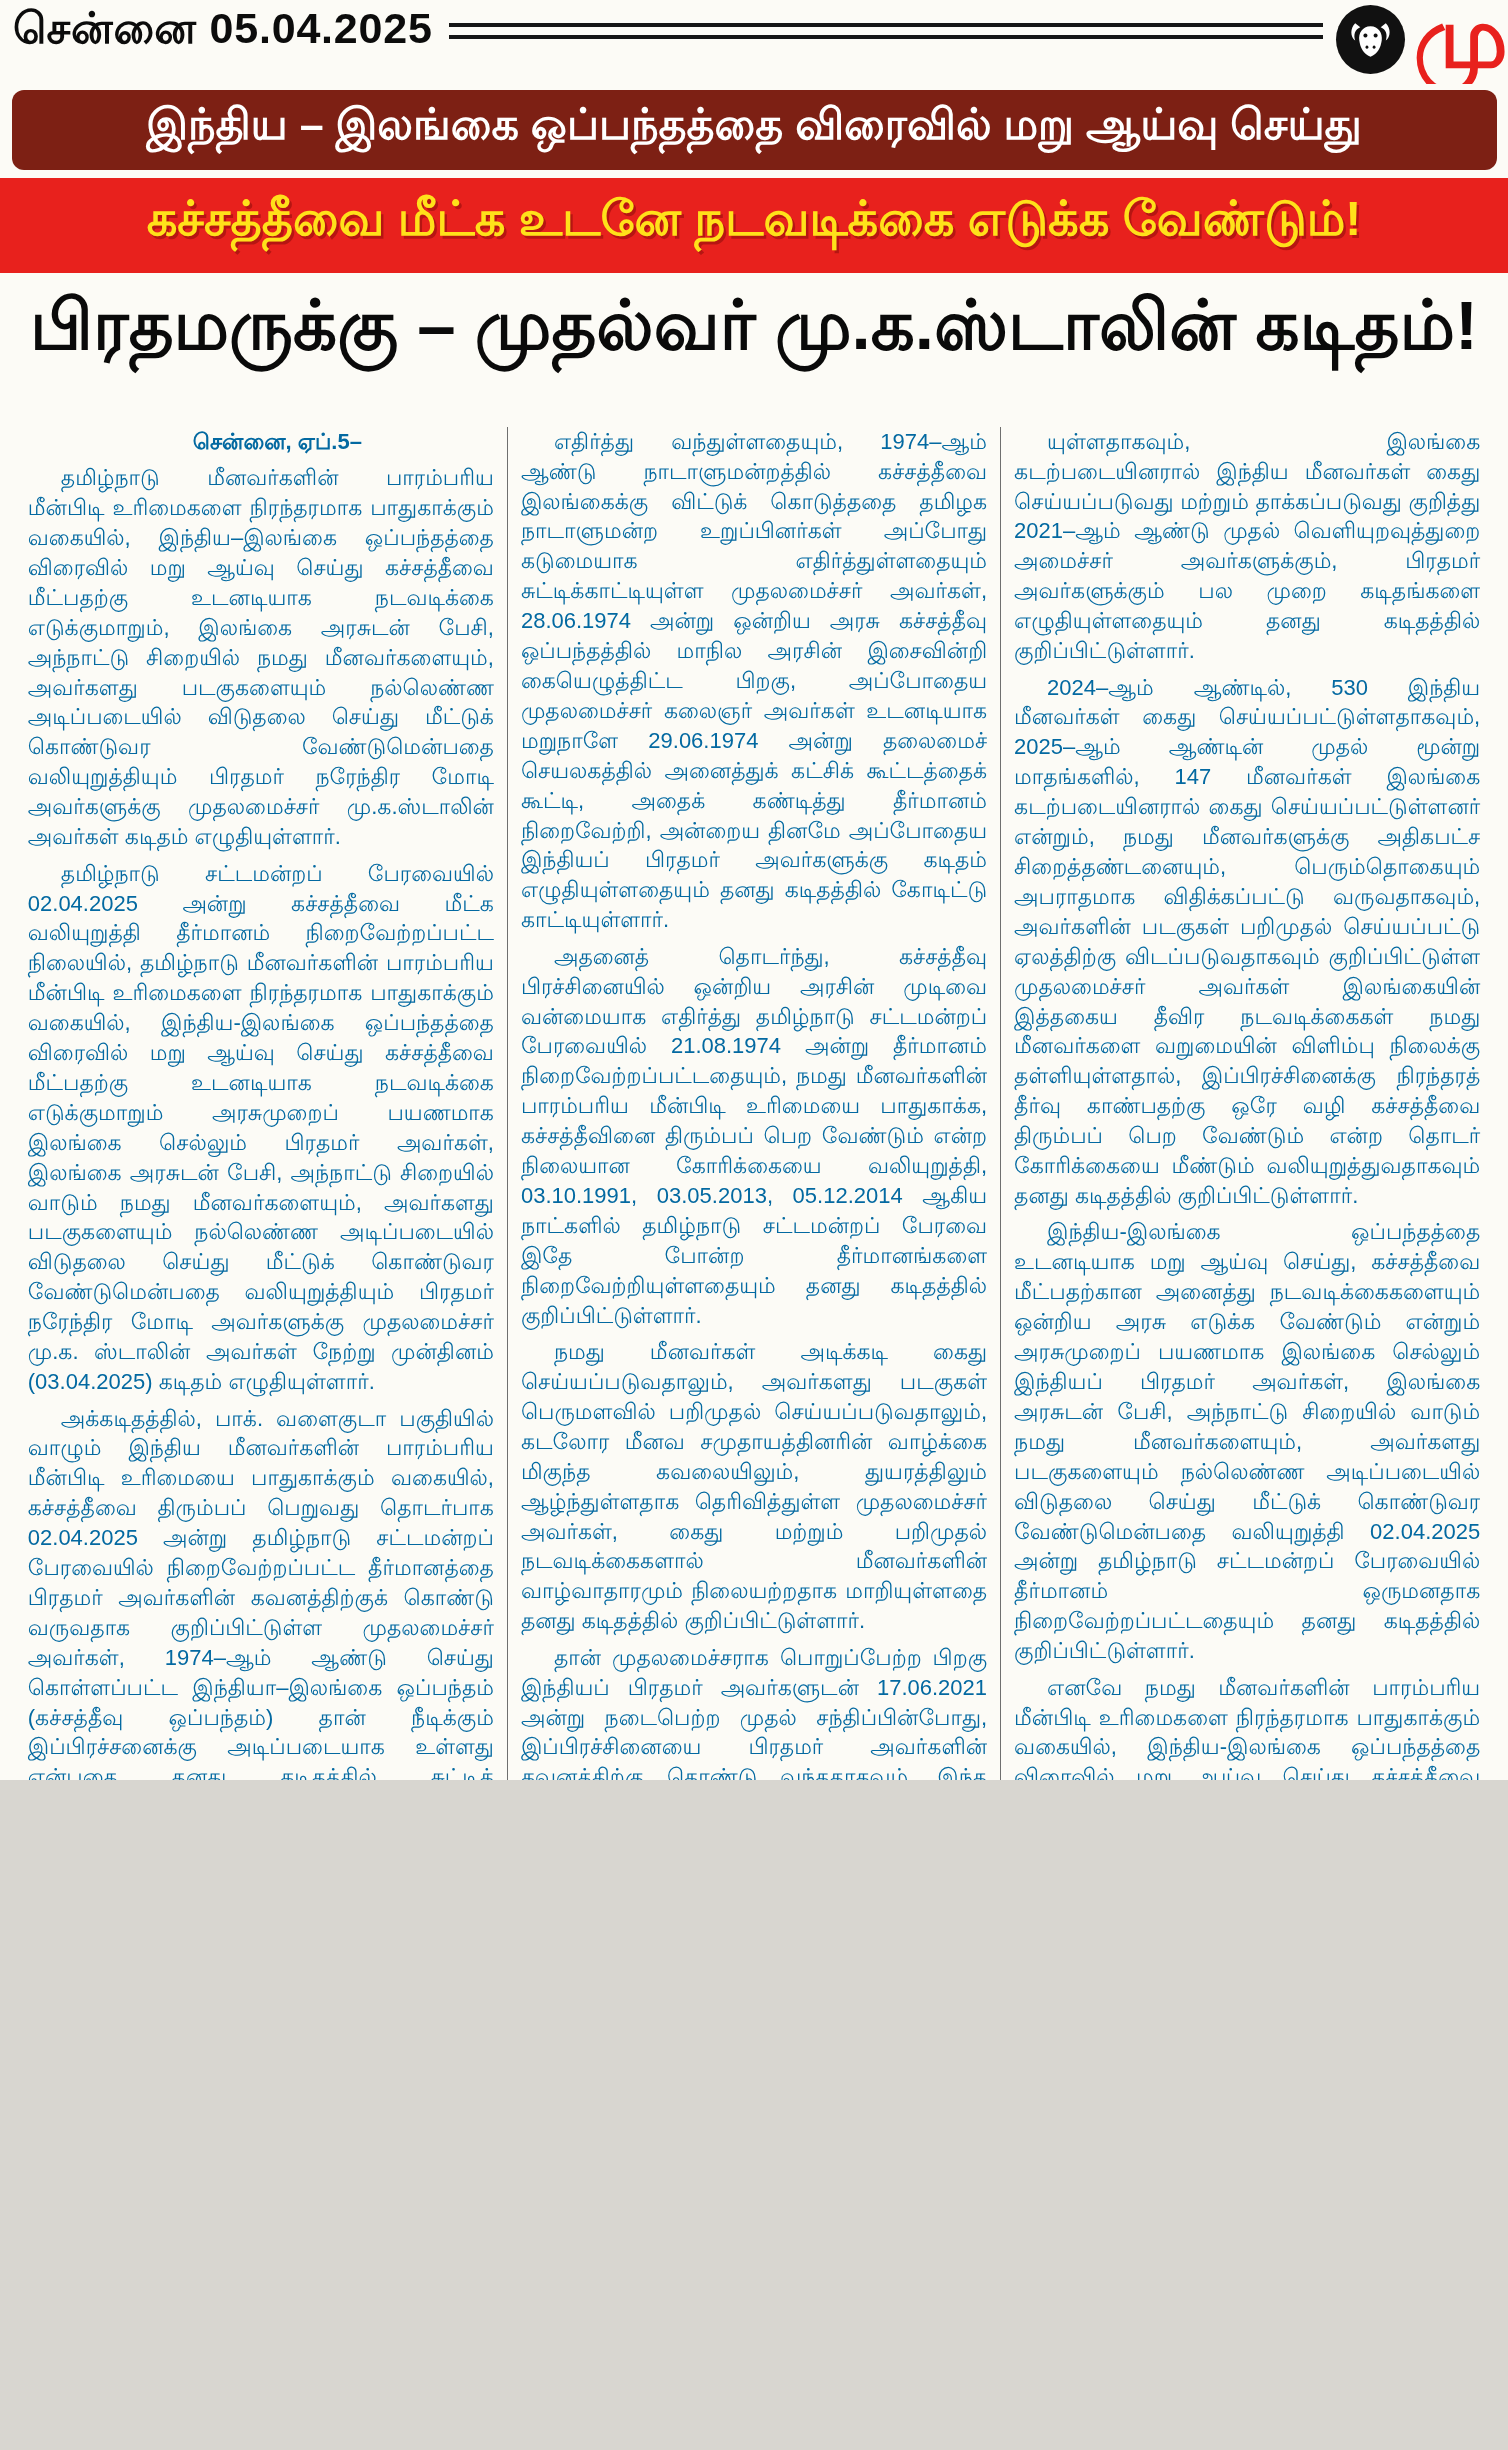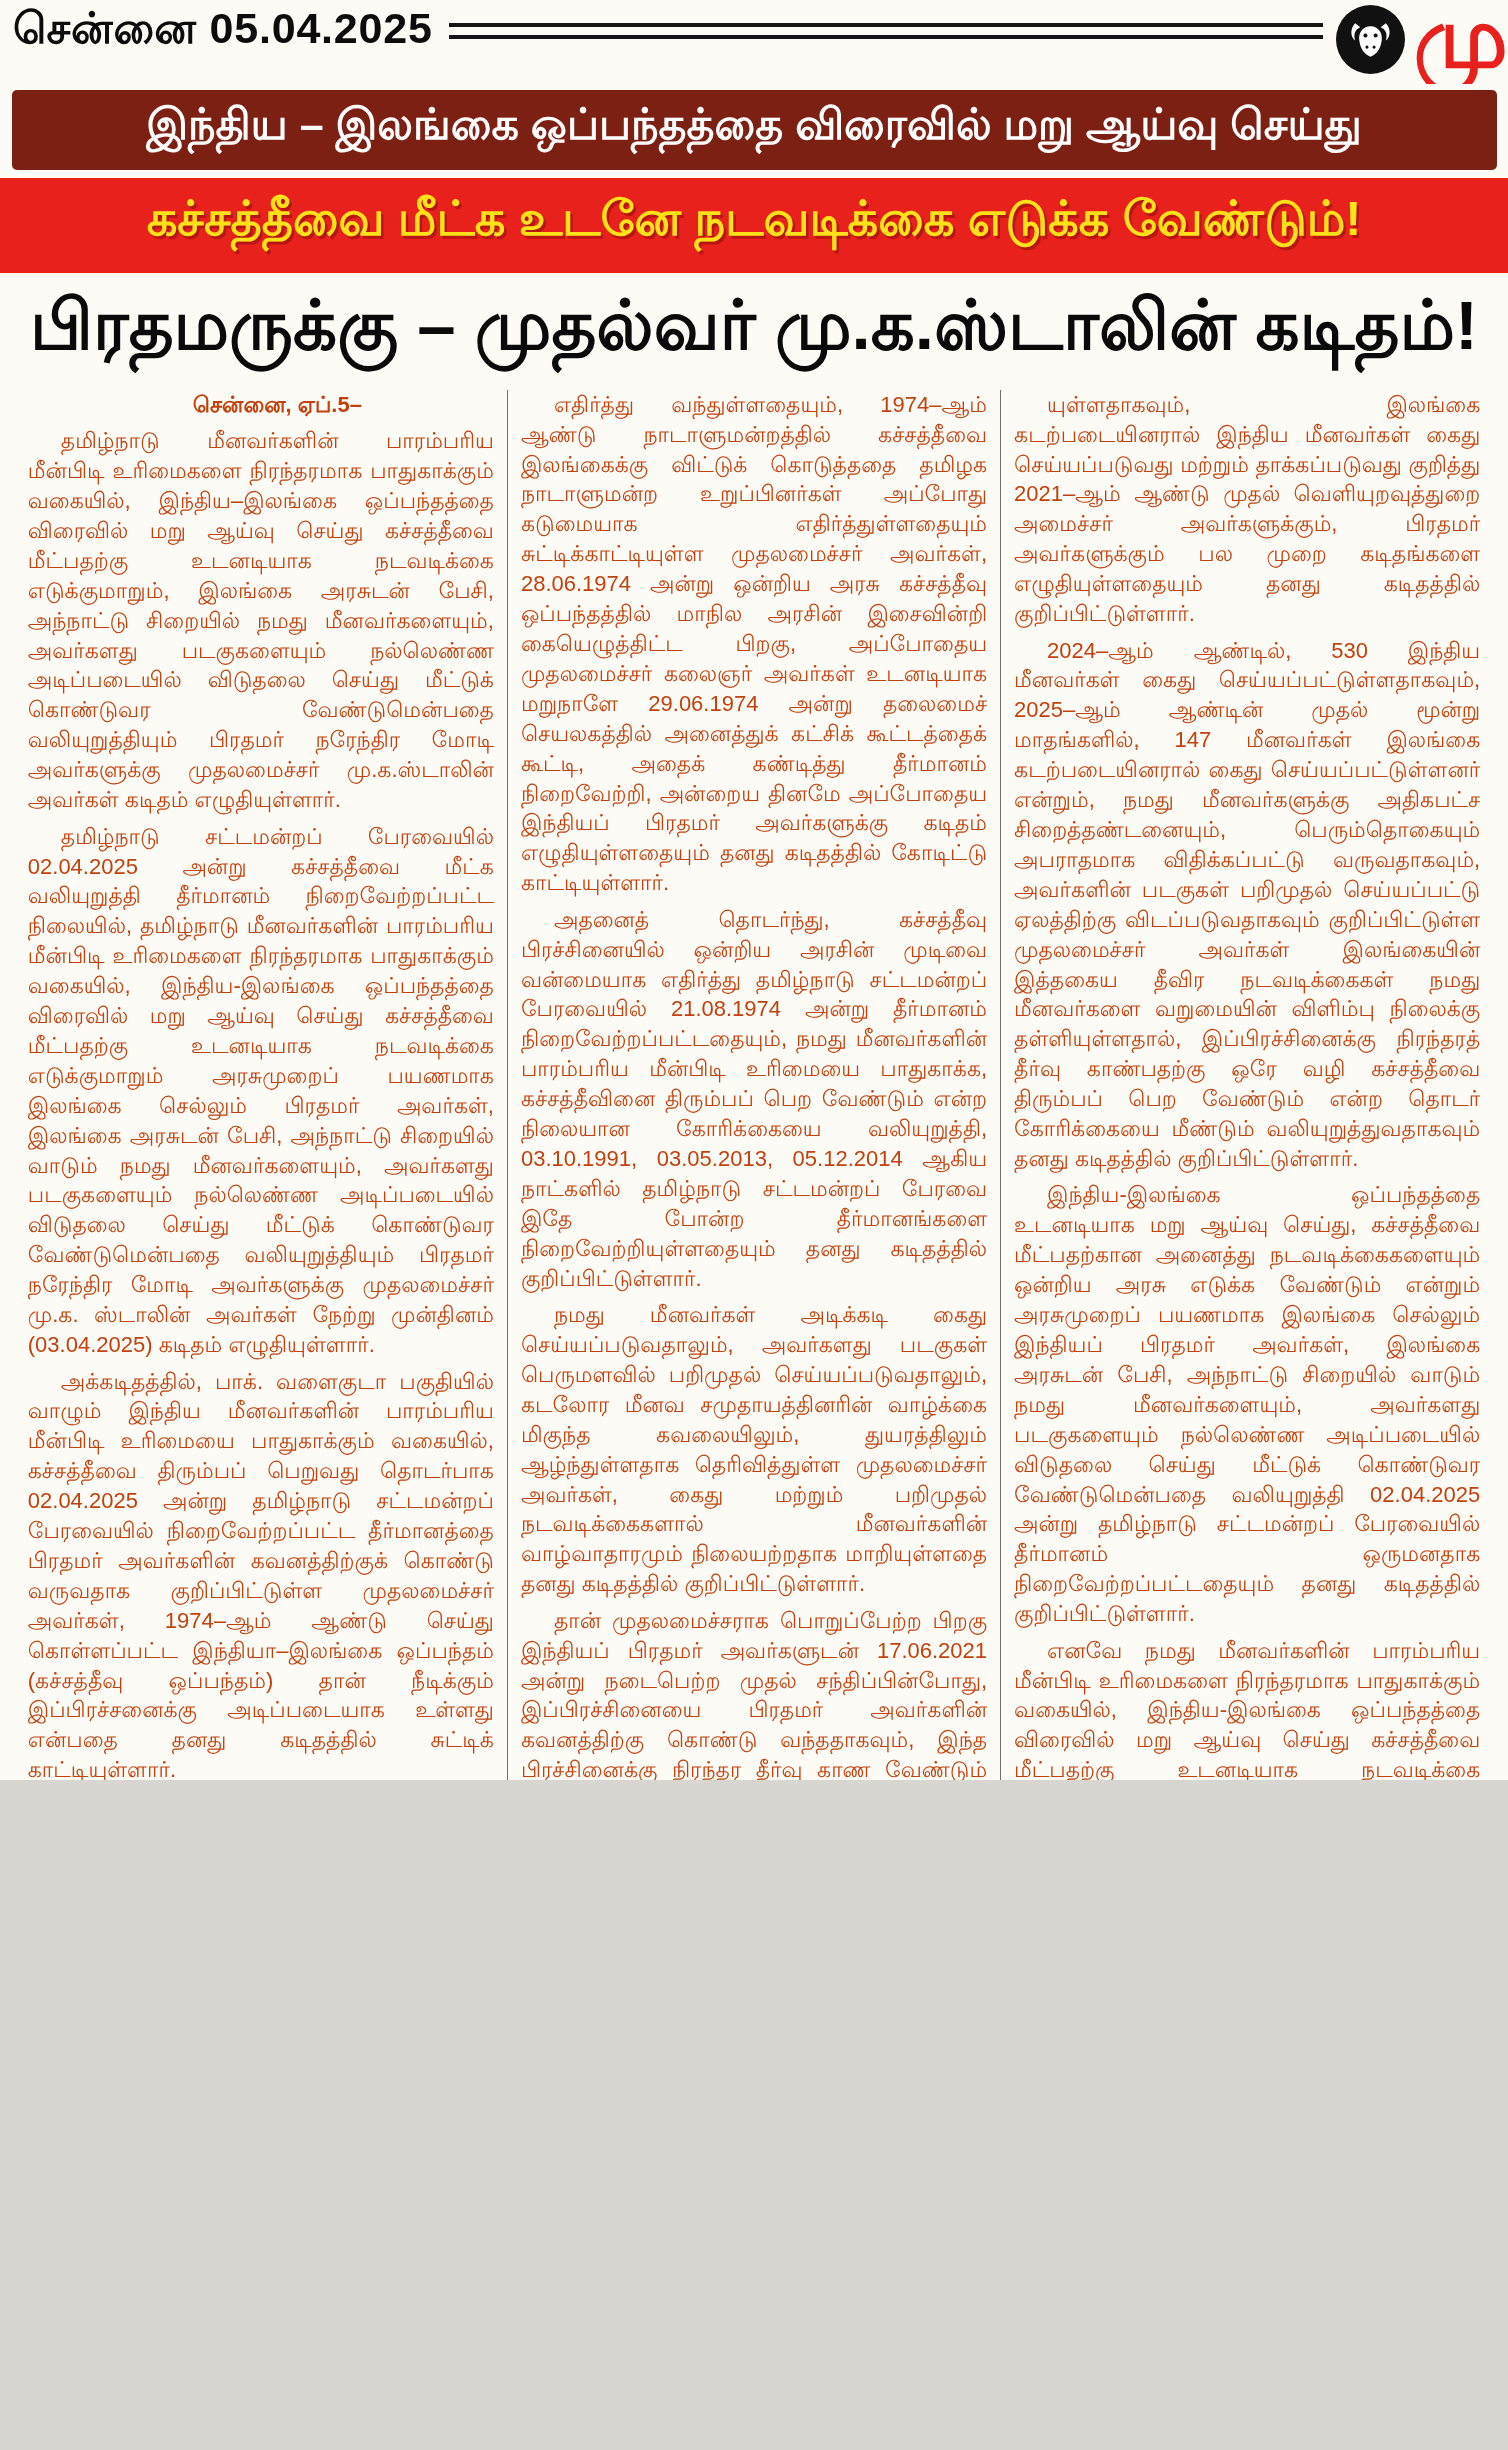--- a/index.html
+++ b/index.html
@@ -45,21 +45,21 @@
   }
 
   
   .kicker-bar {
     margin:6.6px 11.5px 0 11.5px;
     background:var(--kicker-bg,#7d2014);
     color:#ffffff;
     font-size:43px; font-weight:bold;
     text-align:center;
     padding:9.8px 6.6px 14.8px 6.6px;
-    border-radius:5px;
+    border-radius:12px;
   }
   .main-bar {
     margin:8.2px 0 0 0;
     background:var(--main-bg,#e8211d);
     color:var(--main-text,#ffe11a);
     font-size:48px; font-weight:bold;
     text-align:center;
     padding:13px 4.9px 19.7px 4.9px;
     text-shadow:2.5px 2.5px 0 rgba(90,0,0,0.35);
   }
@@ -75,22 +75,23 @@
     display:flex;
     padding:6.6px 14.8px 0 14.8px;
     align-items:stretch;
   }
   .col {
     flex:1 1 0;
     padding:0 13px;
     font-size:22px;
     line-height:1.36;
     text-align:justify;
-    color:#c2410c;
+    color:#0369a1;
     overflow:hidden;
+    margin-top:37px;
   }
   .col + .col { border-left:1.2px solid #6f6f6f; }
   .dateline {
     text-align:center;
     font-weight:bold;
     margin:0 0 3.3px 0;
     text-indent:0;
   }
   .col p {
     margin:0 0 6.6px 0;

